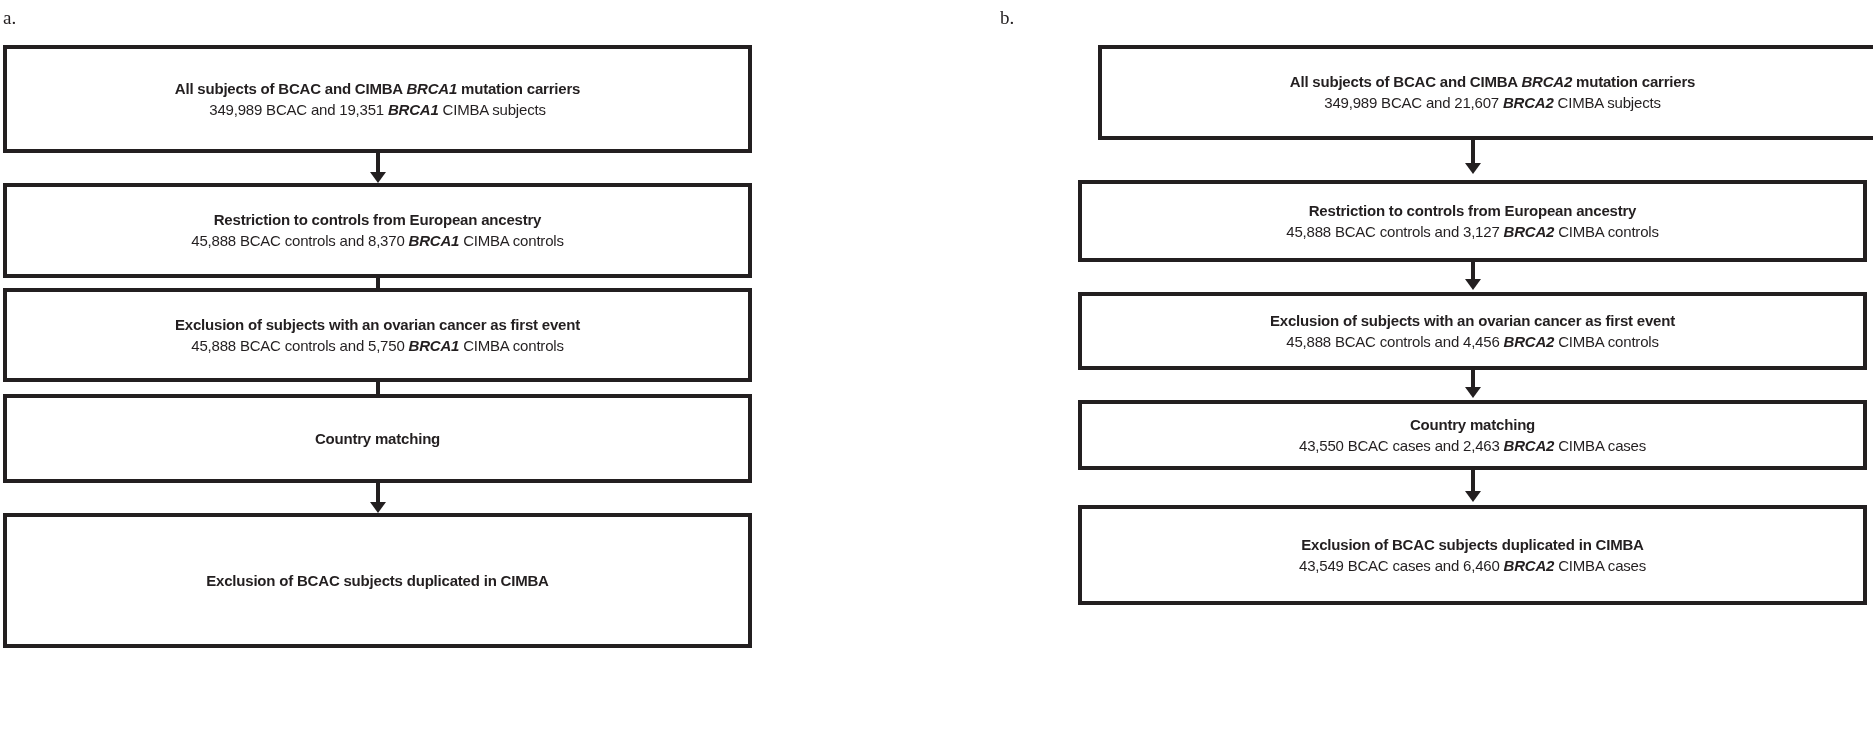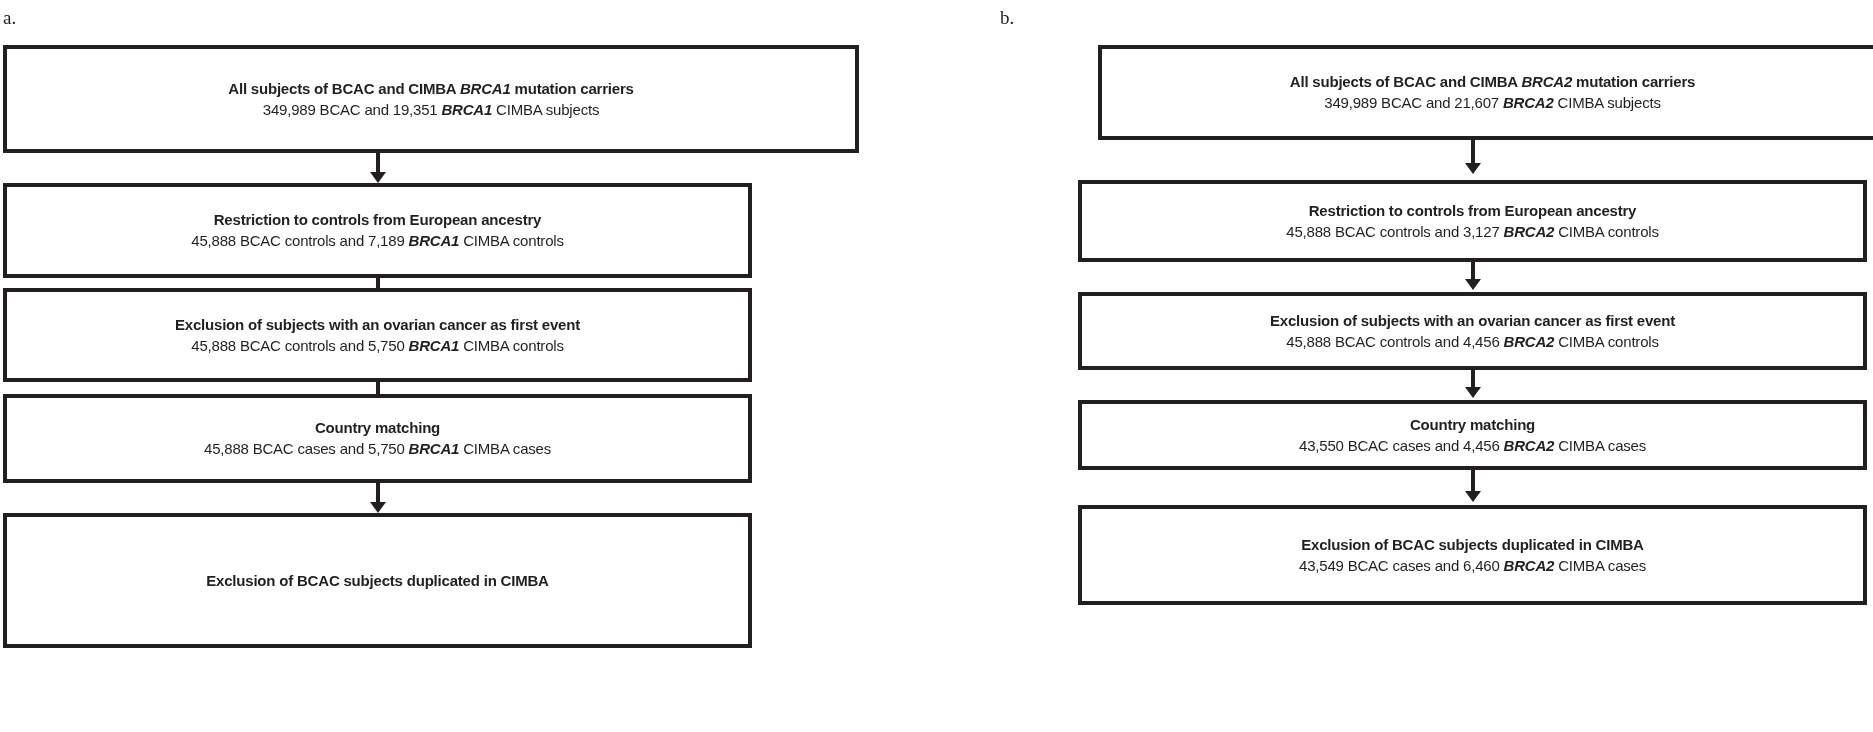--- a/index.html
+++ b/index.html
@@ -93,21 +93,21 @@
   .arrow .head {
     width: 0;
     height: 0;
     border-left: 8px solid transparent;
     border-right: 8px solid transparent;
     border-top: 11px solid #231f20;
     margin-top: -1px;
   }
 
   
-  .panel-a .n0 { left: 3px;  top: 45px;  width: 856px; height: 108px; }
+  .panel-a .n0 { left: 3px;  top: 45px;  width: 749px; height: 108px; }
   .panel-a .n1 { left: 3px;  top: 183px; width: 749px; height: 95px;  }
   .panel-a .n2 { left: 3px;  top: 288px; width: 749px; height: 94px;  }
   .panel-a .n3 { left: 3px;  top: 394px; width: 749px; height: 89px;  }
   .panel-a .n4 { left: 3px;  top: 513px; width: 749px; height: 135px; }
 
   .panel-a .a0 { left: 369px; top: 153px; height: 30px; }
   .panel-a .a1 { left: 369px; top: 278px; height: 30px; }
   .panel-a .a2 { left: 369px; top: 382px; height: 32px; }
   .panel-a .a3 { left: 369px; top: 483px; height: 30px; }
 
@@ -138,41 +138,40 @@
         <div class="node-sub"><span>349,989  BCAC and 19,351  </span><span class="gene">BRCA1</span><span> CIMBA subjects</span></div>
       </div>
 
       <div class="arrow a0">
         <div class="shaft"></div>
         <div class="head"></div>
       </div>
 
       <div class="node n1">
         <div class="node-title"><span>Restriction to controls from European ancestry</span><span class="gene"></span><span></span></div>
-        <div class="node-sub"><span>45,888  BCAC controls and 7,189 </span><span class="gene">BRCA1</span><span> CIMBA controls</span></div>
+        <div class="node-sub"><span>45,888  BCAC controls and 8,370 </span><span class="gene">BRCA1</span><span> CIMBA controls</span></div>
       </div>
 
       <div class="arrow a1">
         <div class="shaft"></div>
         <div class="head"></div>
       </div>
 
       <div class="node n2">
         <div class="node-title"><span>Exclusion of subjects with an ovarian cancer as first event</span><span class="gene"></span><span></span></div>
         <div class="node-sub"><span>45,888  BCAC controls and 5,750 </span><span class="gene">BRCA1</span><span> CIMBA controls</span></div>
       </div>
 
       <div class="arrow a2">
         <div class="shaft"></div>
         <div class="head"></div>
       </div>
 
       <div class="node n3">
         <div class="node-title"><span>Country matching</span><span class="gene"></span><span></span></div>
-        <div class="node-sub"><span>45,888  BCAC cases and 5,750 </span><span class="gene">BRCA1</span><span> CIMBA cases</span></div>
       </div>
 
       <div class="arrow a3">
         <div class="shaft"></div>
         <div class="head"></div>
       </div>
 
       <div class="node n4">
         <div class="node-title"><span>Exclusion of BCAC subjects duplicated in CIMBA</span><span class="gene"></span><span></span></div>
       </div>
@@ -210,21 +209,21 @@
         <div class="node-sub"><span>45,888  BCAC controls and 4,456 </span><span class="gene">BRCA2</span><span> CIMBA controls</span></div>
       </div>
 
       <div class="arrow a2">
         <div class="shaft"></div>
         <div class="head"></div>
       </div>
 
       <div class="node n3">
         <div class="node-title"><span>Country matching</span><span class="gene"></span><span></span></div>
-        <div class="node-sub"><span>43,550  BCAC cases and 4,456 </span><span class="gene">BRCA2</span><span> CIMBA cases</span></div>
+        <div class="node-sub"><span>43,550  BCAC cases and 2,463 </span><span class="gene">BRCA2</span><span> CIMBA cases</span></div>
       </div>
 
       <div class="arrow a3">
         <div class="shaft"></div>
         <div class="head"></div>
       </div>
 
       <div class="node n4">
         <div class="node-title"><span>Exclusion of BCAC subjects duplicated in CIMBA</span><span class="gene"></span><span></span></div>
         <div class="node-sub"><span>43,549  BCAC cases and 6,460 </span><span class="gene">BRCA2</span><span> CIMBA cases</span></div>

